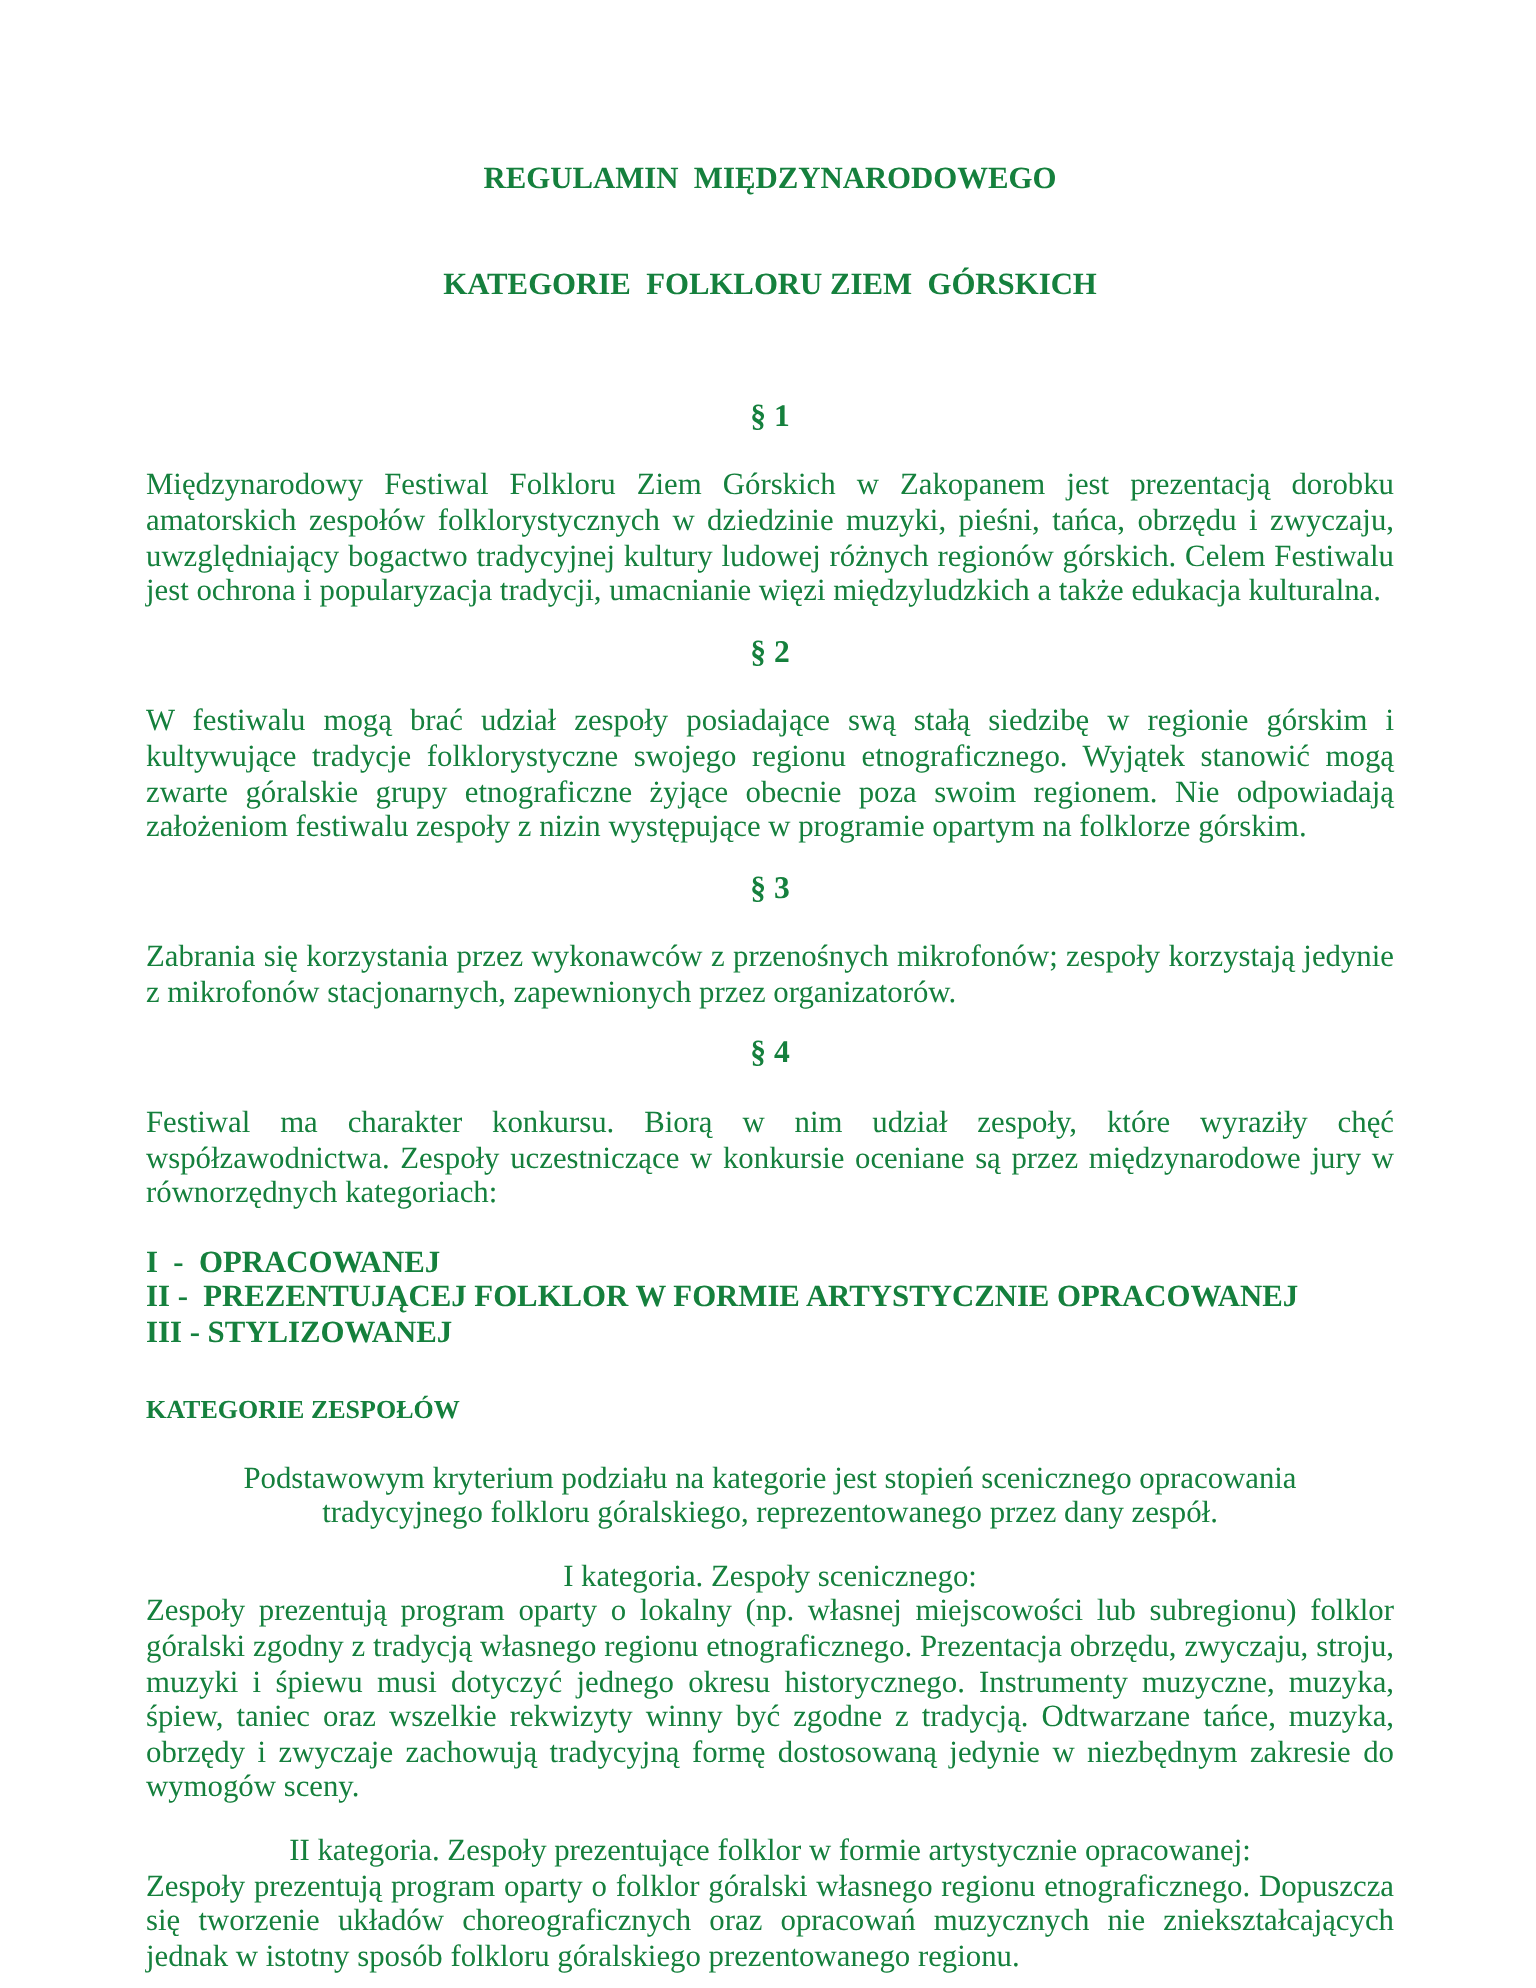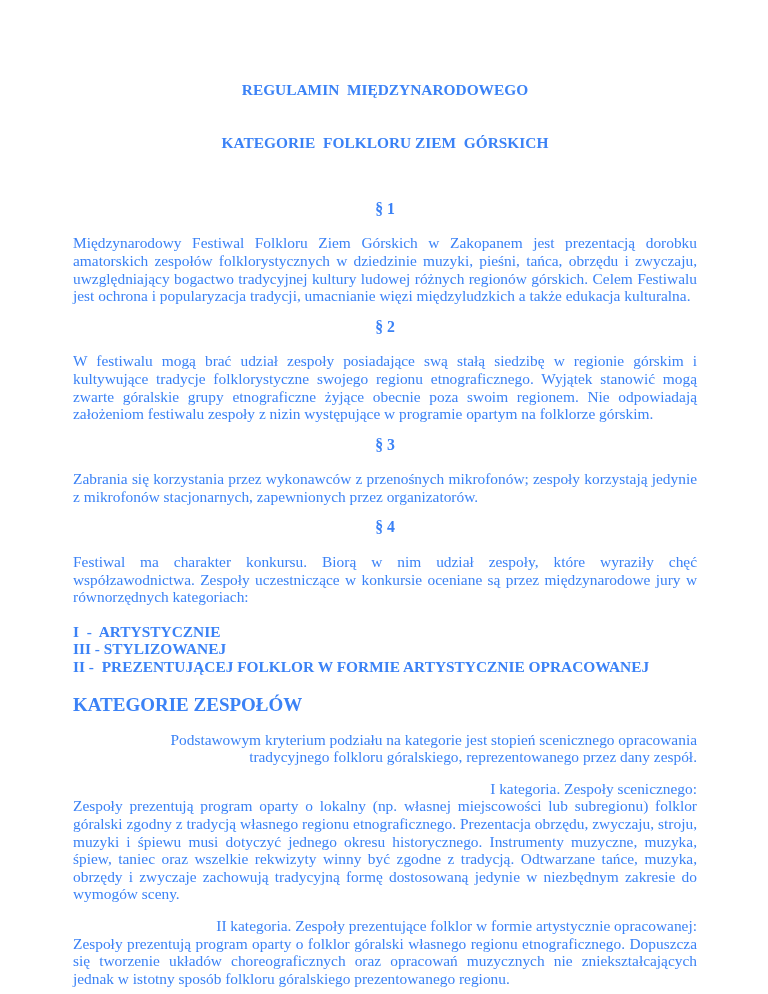--- a/index.html
+++ b/index.html
@@ -7,52 +7,52 @@
     position: relative;
     width: 768px;
     height: 994px;
     background: #ffffff;
     box-sizing: border-box;
     padding: 46px 71px 0 73px;
     overflow: hidden;
     font-family: "Liberation Serif", "DejaVu Serif", serif;
     font-size: 15.4px;
     line-height: 17.6px;
-    color: #3b82f6;
+    color: #15803d;
   }
   .doc-title {
     text-align: center;
     font-weight: bold;
     white-space: pre-wrap;
   }
   .sec-heading {
     text-align: center;
     font-weight: bold;
     font-size: 15.8px;
     margin: 13px 0 17px 0;
     white-space: pre-wrap;
   }
   .para {
     text-align: justify;
     margin: 0;
   }
   .para-left {
-    text-align: right;
+    text-align: center;
     margin: 0;
   }
   .cat-list {
     margin-top: 17px;
     font-weight: bold;
   }
   .cat-list .cat-item {
     white-space: pre-wrap;
   }
   .big-heading {
     font-weight: bold;
-    font-size: 19px;
+    font-size: 13px;
     line-height: 21px;
     margin: 18px 0 16px 0;
   }
   .block-gap {
     margin-top: 14px;
   }
 </style>
 </head>
 <body>
 
@@ -69,23 +69,23 @@
   <div class="sec-heading">§ 2</div>
   <p class="para">W festiwalu mogą brać udział zespoły posiadające swą stałą siedzibę w regionie górskim i kultywujące tradycje folklorystyczne swojego regionu etnograficznego. Wyjątek stanowić mogą zwarte góralskie grupy etnograficzne żyjące obecnie poza swoim regionem. Nie odpowiadają założeniom festiwalu zespoły z nizin występujące w programie opartym na folklorze górskim.</p>
 
   <div class="sec-heading">§ 3</div>
   <p class="para">Zabrania się korzystania przez wykonawców z przenośnych mikrofonów; zespoły korzystają jedynie z mikrofonów stacjonarnych, zapewnionych przez organizatorów.</p>
 
   <div class="sec-heading">§ 4</div>
   <p class="para">Festiwal ma charakter konkursu. Biorą w nim udział zespoły, które wyraziły chęć współzawodnictwa. Zespoły uczestniczące w konkursie oceniane są przez międzynarodowe jury w równorzędnych kategoriach:</p>
 
   <div class="cat-list">
-    <div class="cat-item">I  -  ARTYSTYCZNIE</div>
+    <div class="cat-item">I  -  OPRACOWANEJ</div>
+    <div class="cat-item">II -  PREZENTUJĄCEJ FOLKLOR W FORMIE ARTYSTYCZNIE OPRACOWANEJ</div>
     <div class="cat-item">III - STYLIZOWANEJ</div>
-    <div class="cat-item">II -  PREZENTUJĄCEJ FOLKLOR W FORMIE ARTYSTYCZNIE OPRACOWANEJ</div>
   </div>
 
   <div class="big-heading">KATEGORIE ZESPOŁÓW</div>
 
   <div class="para-left">
     <div>Podstawowym kryterium podziału na kategorie jest stopień scenicznego opracowania</div>
     <div>tradycyjnego folkloru góralskiego, reprezentowanego przez dany zespół.</div>
   </div>
 
   <div class="block-gap">

